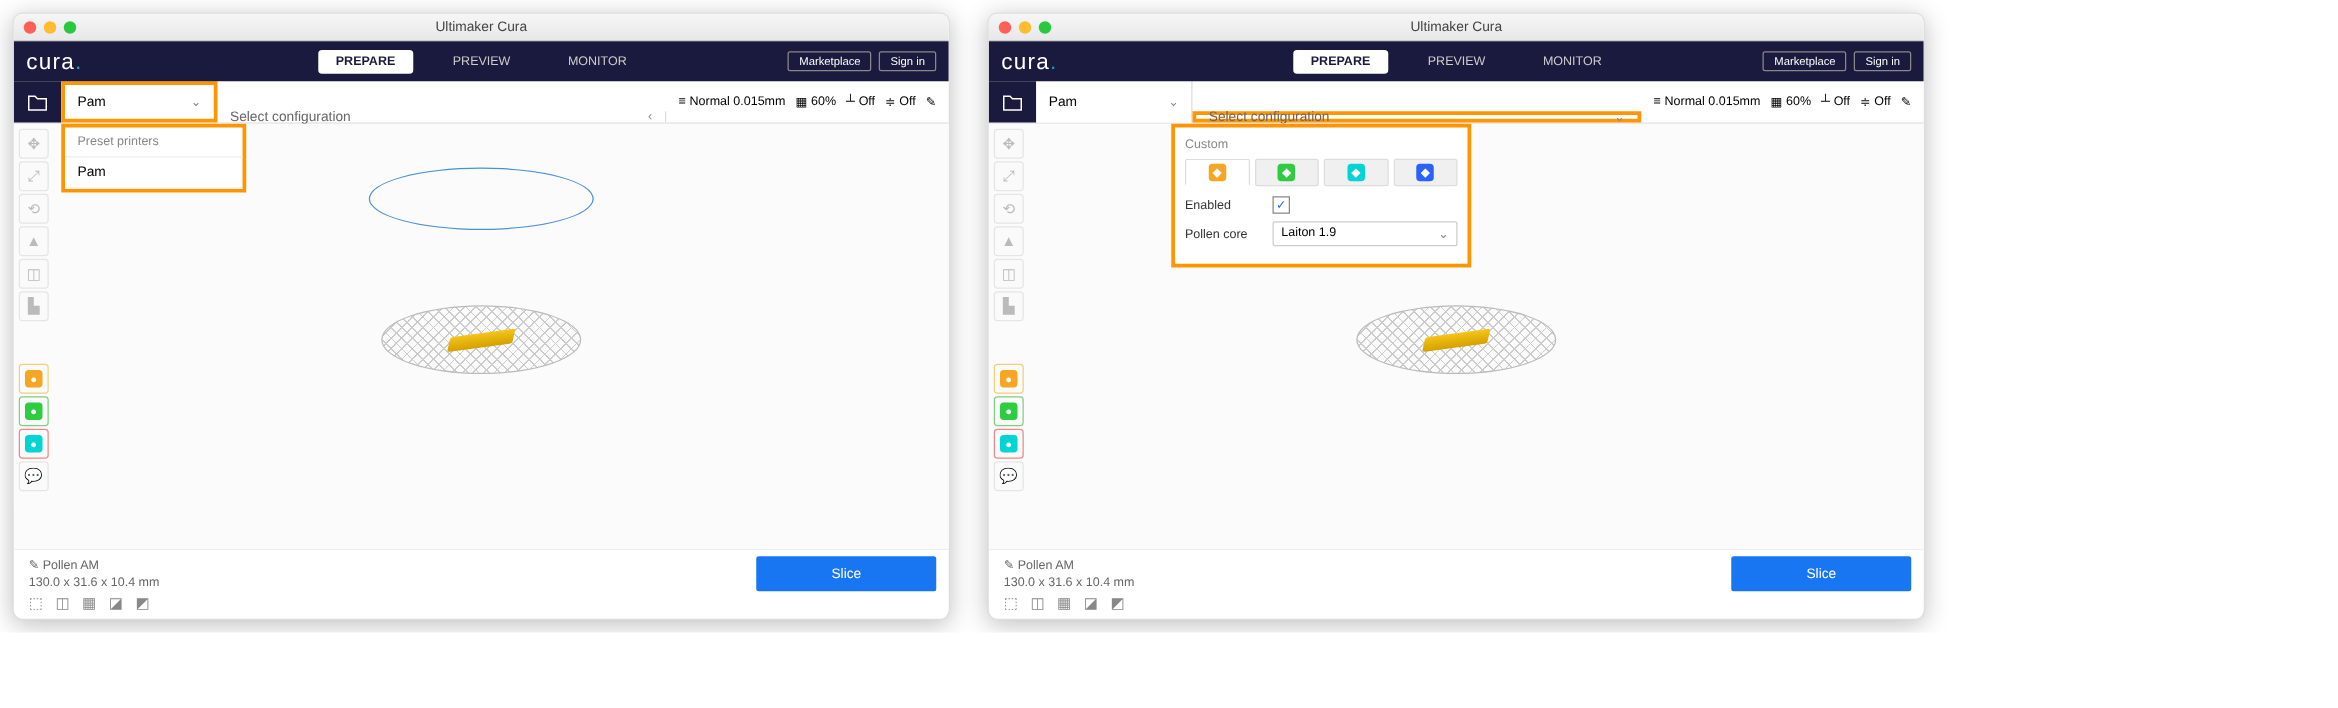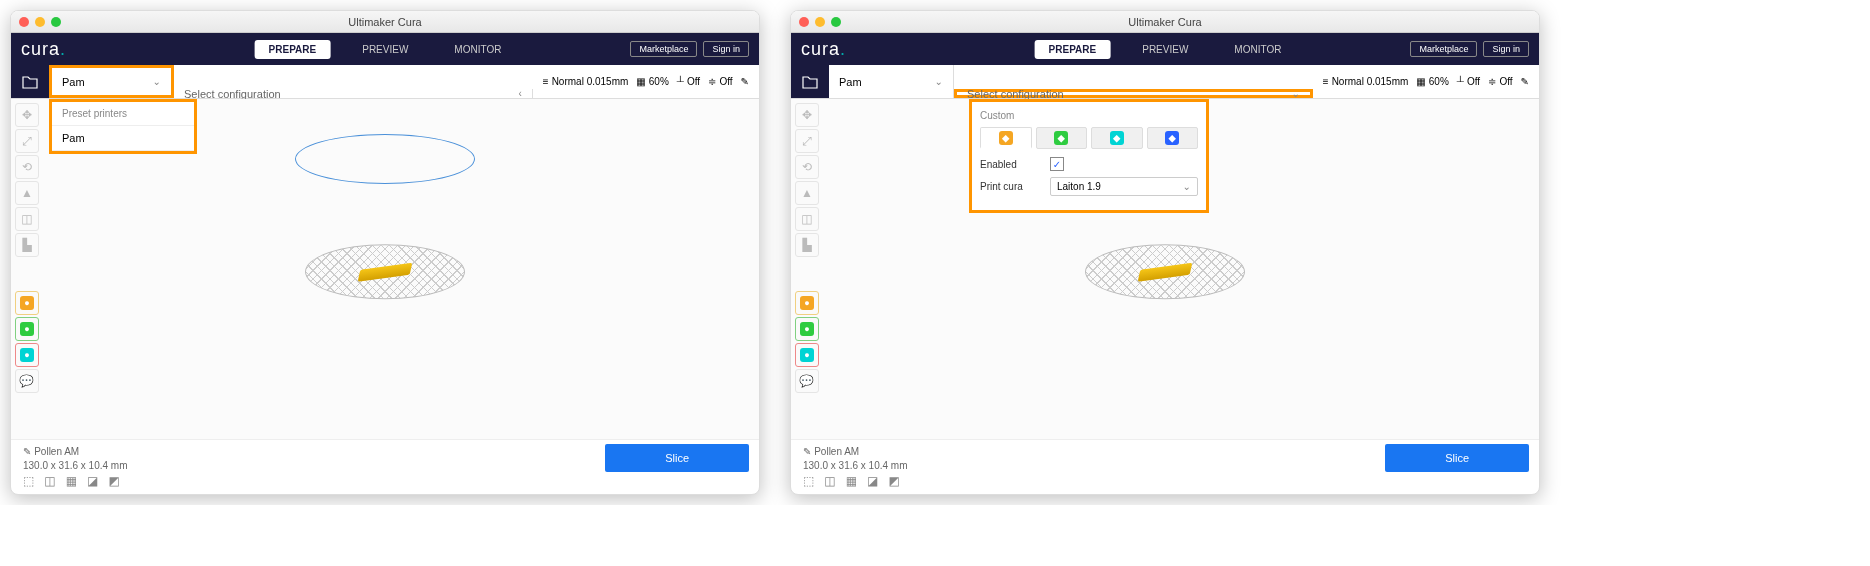--- a/index.html
+++ b/index.html
@@ -31,21 +31,21 @@
 .tool-btn.y { border-color: #f0d080; } .tool-btn.g { border-color: #80d080; } .tool-btn.r { border-color: #e88; }
 .buildplate { position: absolute; left: 50%; top: 50%; transform: translate(-50%, -45%); }
 .ellipse-top { position: absolute; top: 35px; left: 50%; transform: translateX(-50%); width: 180px; height: 50px; border: 1px solid #4a90d9; border-radius: 50%; }
 .plate-hatch { width: 160px; height: 55px; border-radius: 50%; background: repeating-linear-gradient(45deg, #ccc 0 1px, transparent 1px 6px), repeating-linear-gradient(-45deg, #ccc 0 1px, transparent 1px 6px); border: 1px solid #bbb; display: flex; align-items: center; justify-content: center; }
 .model { width: 50px; height: 12px; background: linear-gradient(#f5c518, #d4a000); border-radius: 2px; transform: skewX(-20deg) rotateZ(-8deg); }
 .dropdown-panel { position: absolute; top: 0; left: 38px; width: 148px; background: #fff; border: 3px solid #ff9500; z-index: 10; font-size: 11px; }
 .dd-header { padding: 6px 10px; color: #888; font-size: 10px; }
 .dd-item { padding: 6px 10px; border-top: 1px solid #eee; border-bottom: 1px solid #eee; }
 .dd-buttons { display: flex; gap: 6px; padding: 8px 10px; }
 .dd-btn { background: #f0f0f0; border: 1px solid #ddd; padding: 4px 10px; font-size: 10px; color: #1565c0; border-radius: 2px; }
-.config-panel { position: absolute; top: 0; left: 178px; width: 240px; background: #fff; border: 3px solid #ff9500; z-index: 10; font-size: 11px; padding: 8px; }
+.config-panel { position: absolute; top: 0; left: 146px; width: 240px; background: #fff; border: 3px solid #ff9500; z-index: 10; font-size: 11px; padding: 8px; }
 .cp-header { color: #888; font-size: 10px; margin-bottom: 6px; }
 .ext-tabs { display: flex; gap: 4px; margin-bottom: 8px; }
 .ext-tab { flex: 1; height: 22px; background: #f0f0f0; border: 1px solid #ddd; display: flex; align-items: center; justify-content: center; border-radius: 2px; }
 .ext-tab.sel { background: #fff; border-bottom: 2px solid #fff; }
 .ext-badge { width: 14px; height: 14px; border-radius: 3px; display: flex; align-items: center; justify-content: center; color: #fff; font-size: 9px; font-weight: bold; }
 .b1 { background: #f5a623; } .b2 { background: #2ecc40; } .b3 { background: #00d4d4; } .b4 { background: #2962ff; }
 .cp-row { display: flex; align-items: center; margin: 6px 0; gap: 10px; font-size: 10px; }
 .cp-label { width: 60px; color: #333; }
 .cp-check { width: 14px; height: 14px; border: 1px solid #888; display: flex; align-items: center; justify-content: center; color: #2962ff; font-size: 10px; }
 .cp-select { flex: 1; border: 1px solid #ccc; padding: 3px 6px; font-size: 10px; display: flex; justify-content: space-between; border-radius: 2px; }
@@ -256,21 +256,21 @@
           </div>
         <div class="ext-tab">
             <span class="ext-badge b4">◆</span>
           </div>
       </div>
       <div class="cp-row">
         <span class="cp-label">Enabled</span>
         <span class="cp-check">✓</span>
       </div>
       <div class="cp-row">
-        <span class="cp-label">Print cura</span>
+        <span class="cp-label">Pollen core</span>
         <div class="cp-select">
           <span>Laiton 1.9</span>
             <span class="chev">⌄</span>
         </div>
       </div>
     </div>
   </div>
   <div class="footer">
     <div>✎ <span>Pollen AM</span></div>
     <div>130.0 x 31.6 x 10.4 mm</div>

